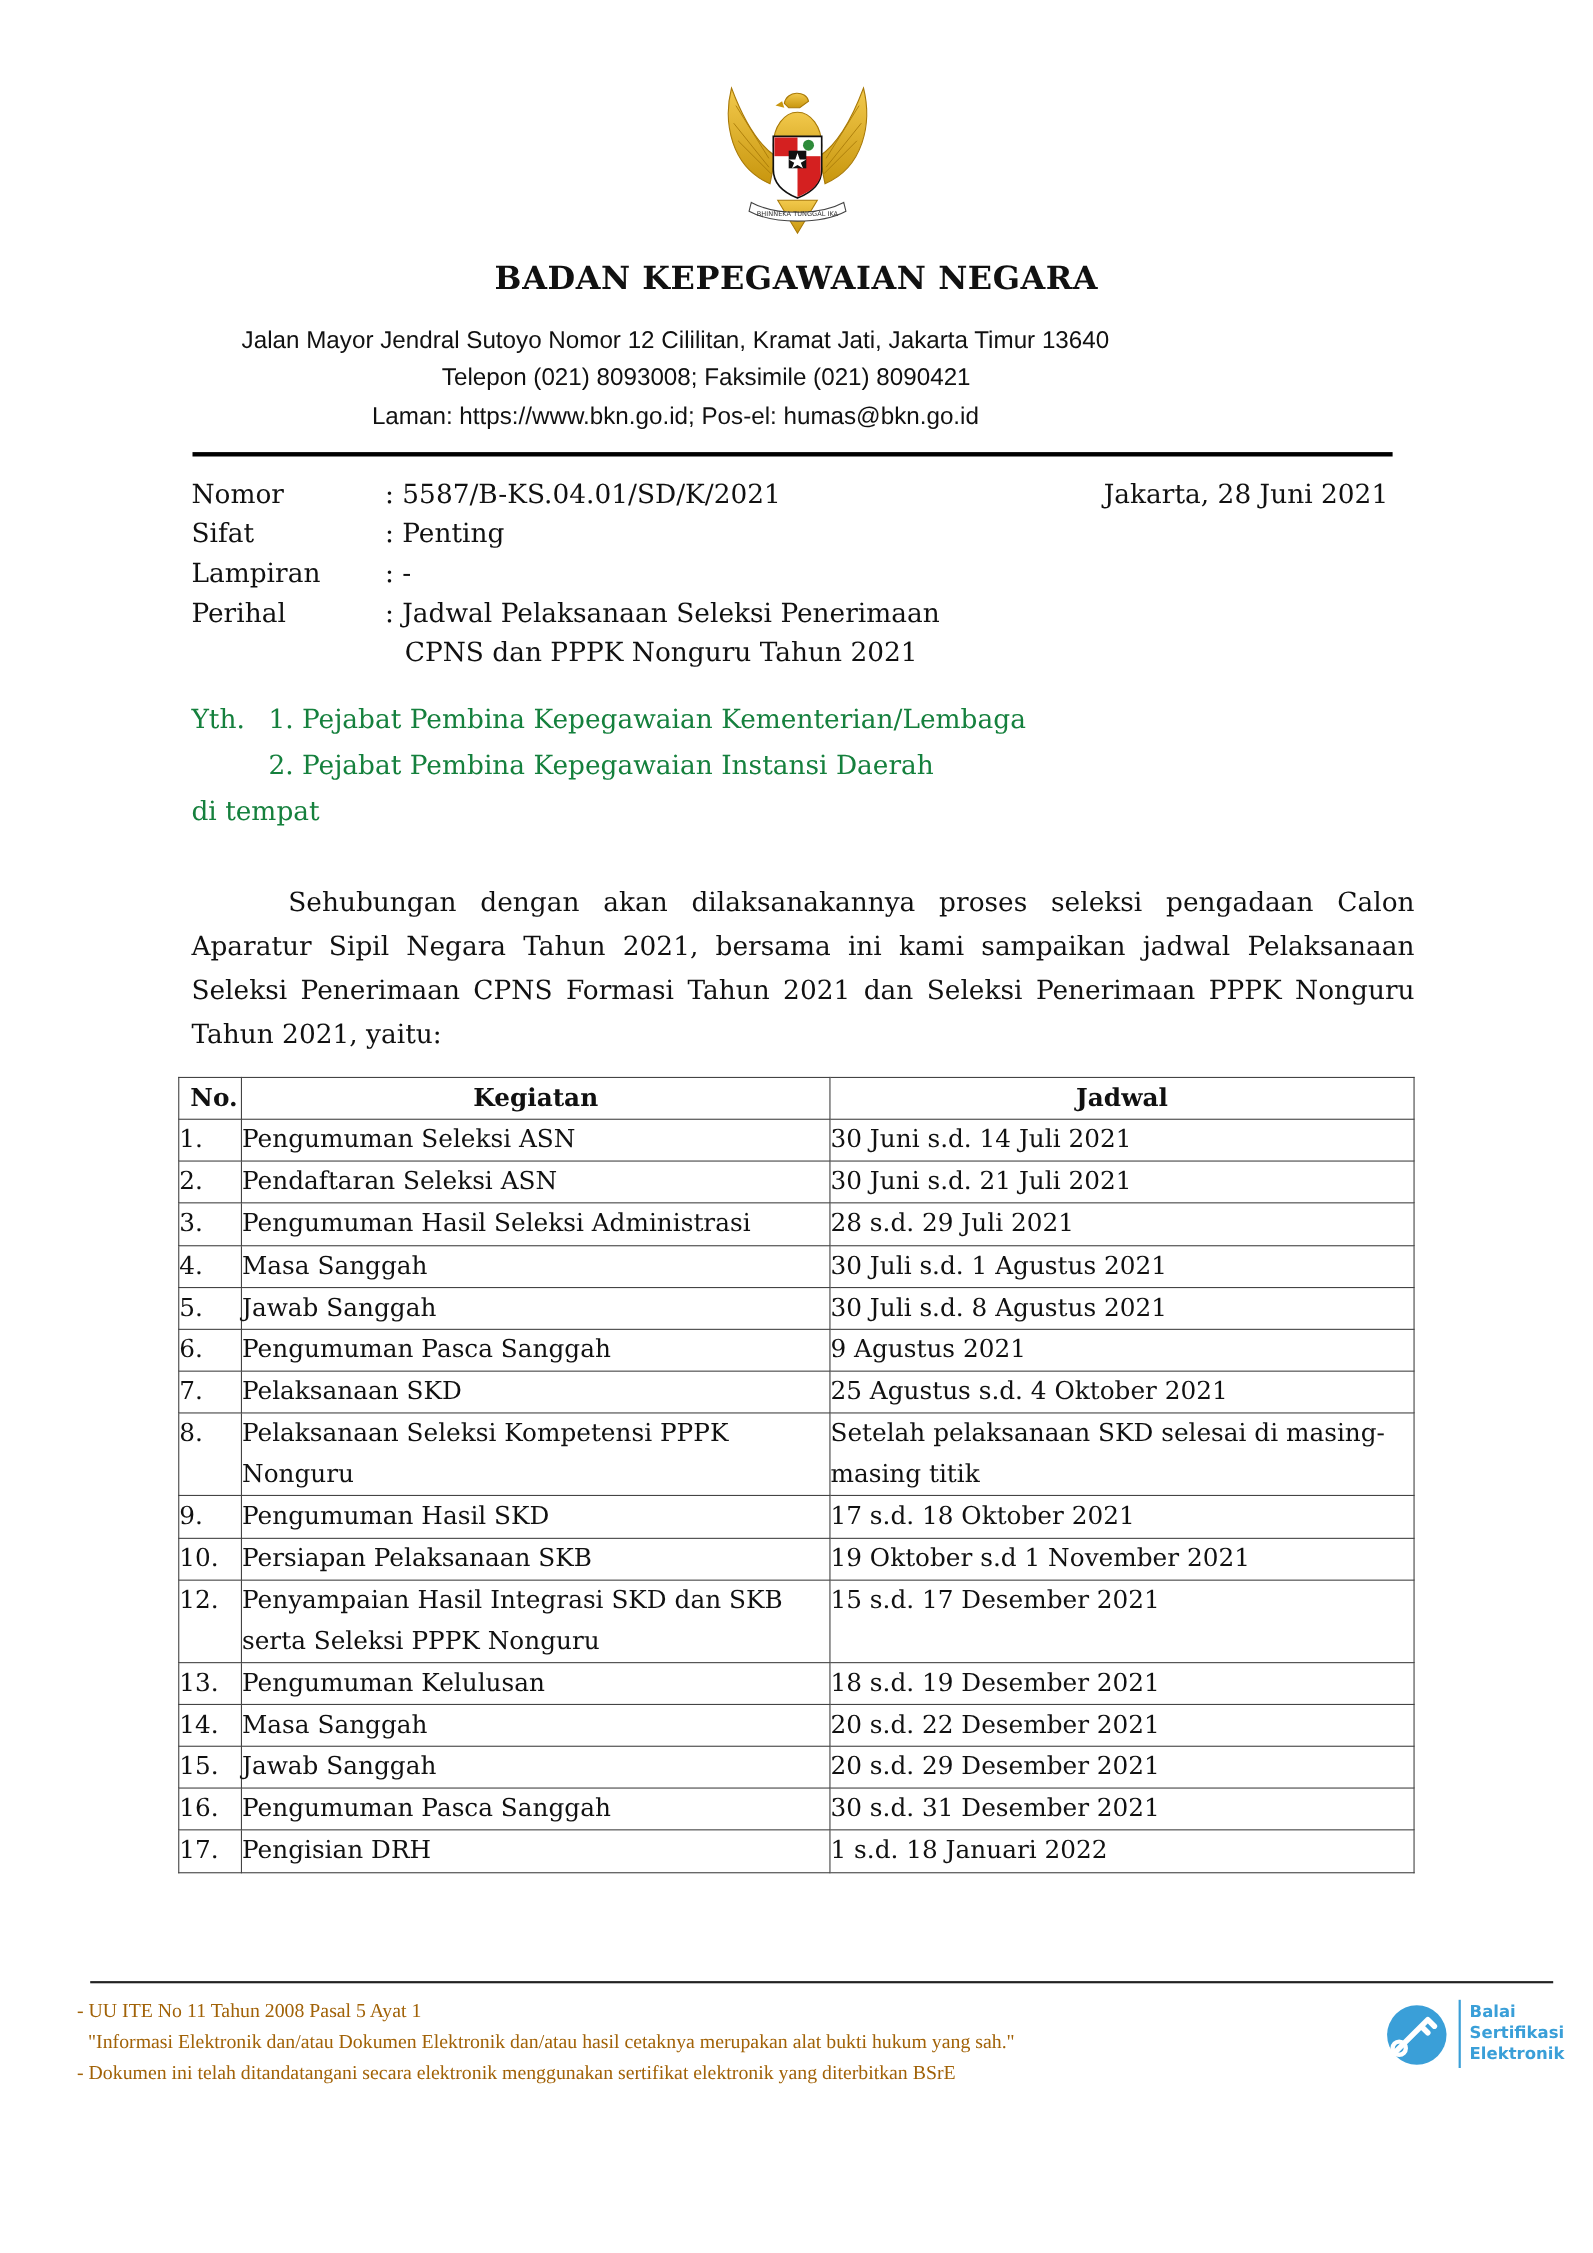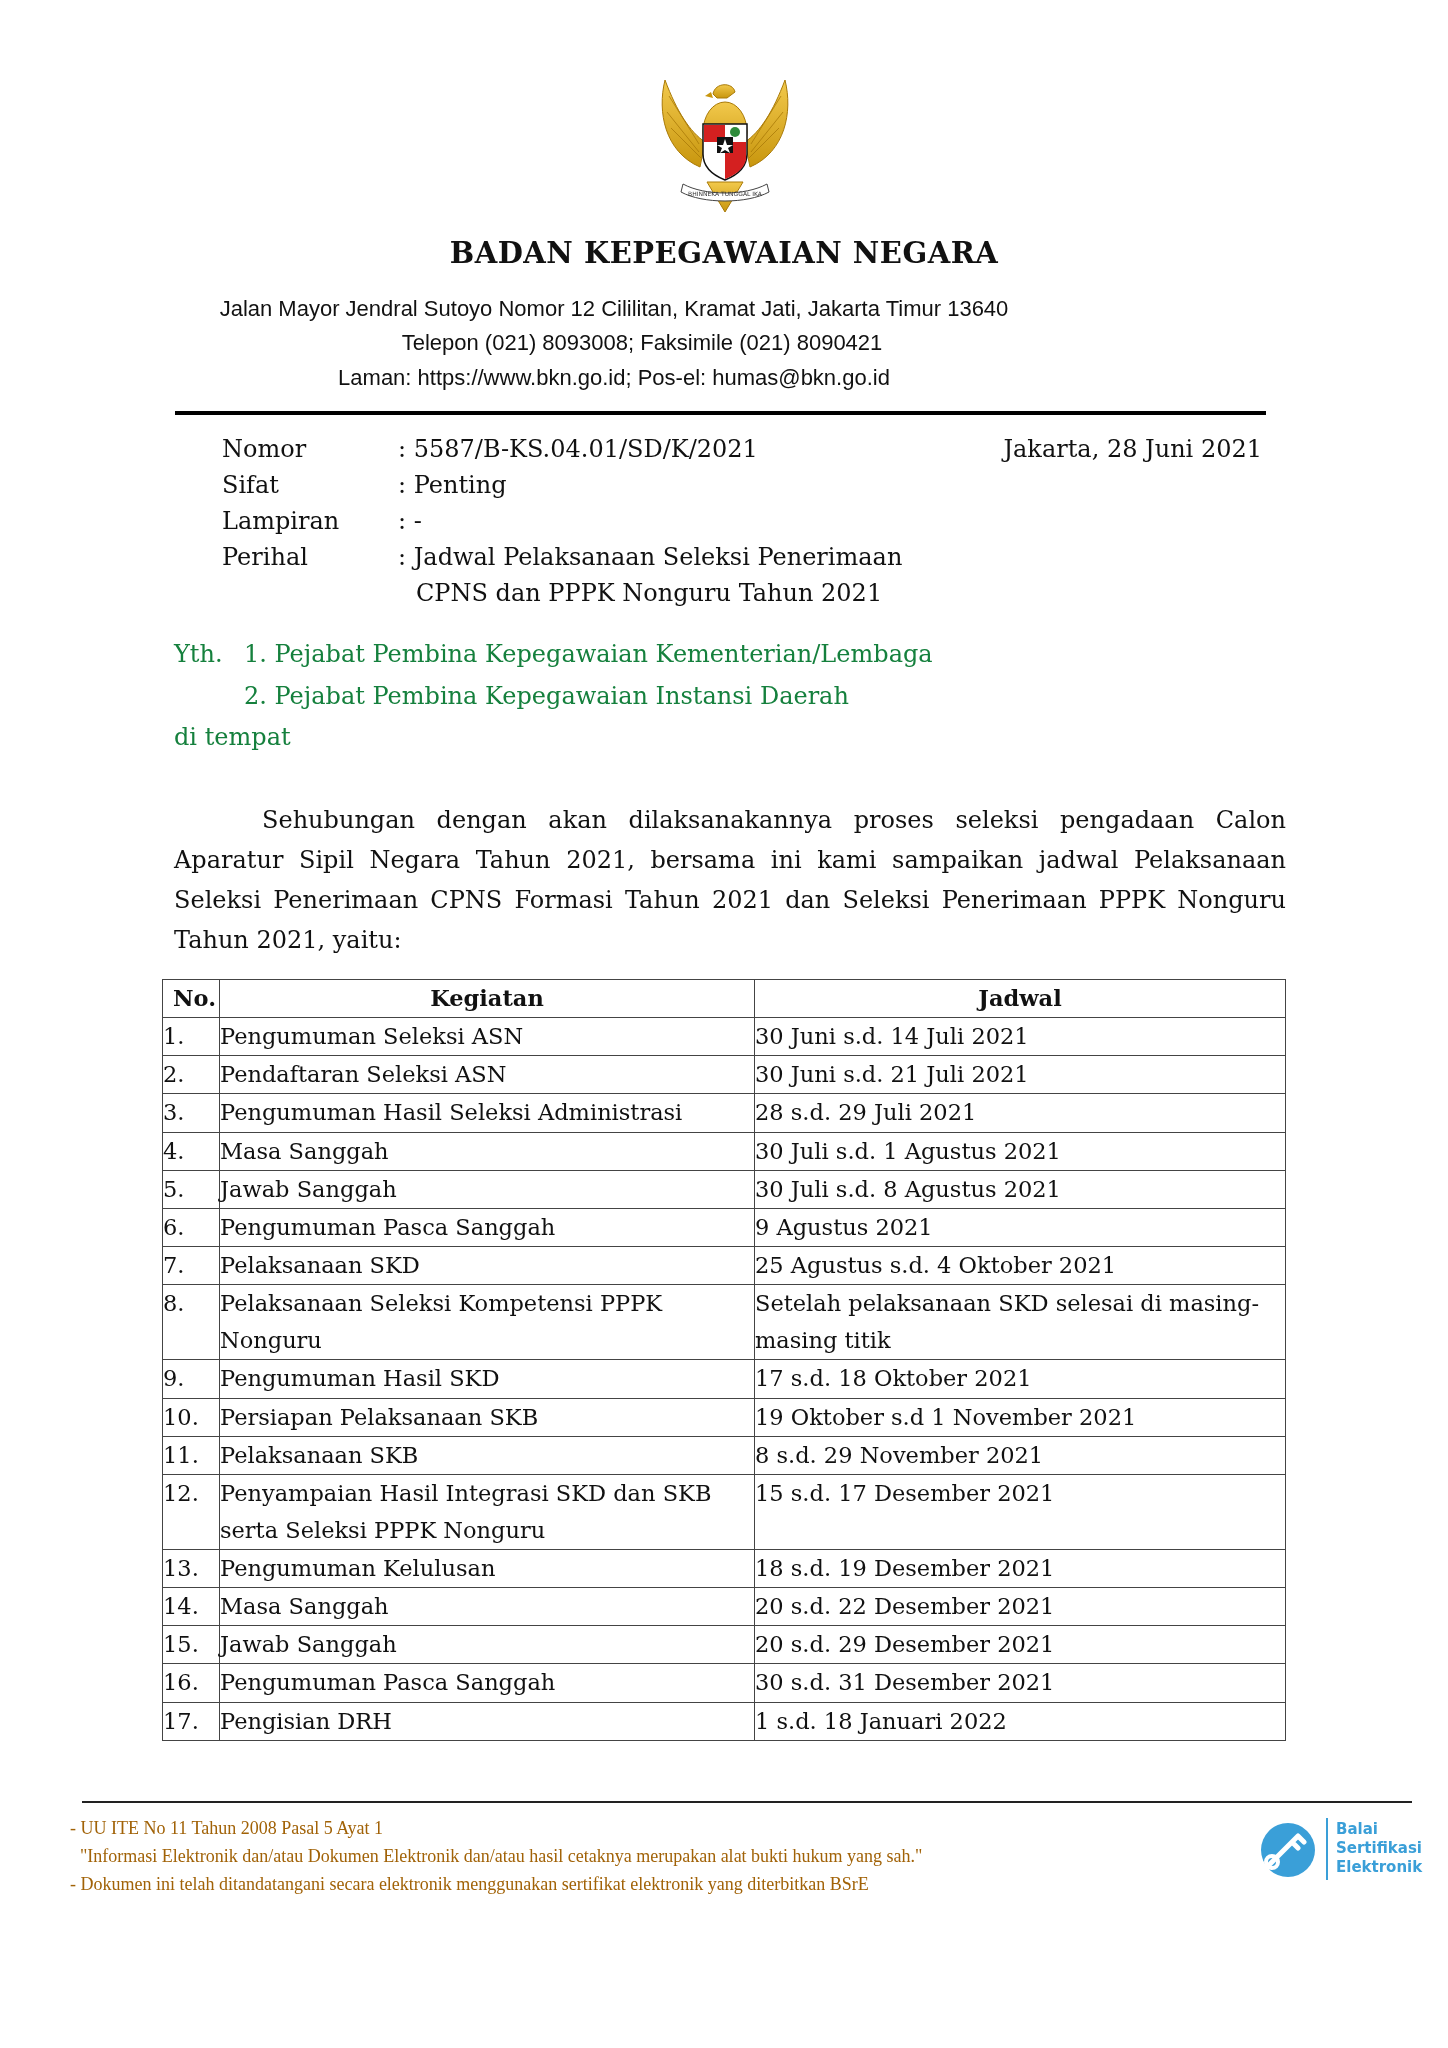--- a/index.html
+++ b/index.html
@@ -10,21 +10,21 @@
 
   #org-title { left: 0; width: 1448px; top: 236px; text-align: center;
     font-family: "DejaVu Serif", serif; font-weight: bold; font-size: 29px; letter-spacing: 0.5px; color: #111; }
   .addr { left: 0; width: 1228px; text-align: center; font-family: "Liberation Sans", sans-serif; font-size: 22px; color: #111; }
   #addr1 { top: 296px; }
   #addr2 { top: 330px; padding-left: 28px; }
   #addr3 { top: 365px; }
 
   #header-rule { left: 175px; top: 411px; width: 1091px; height: 4px; background: #000; }
 
-  .meta { font-family: "DejaVu Serif", serif; font-size: 24px; color: #111; margin-left: 48px; }
+  .meta { font-family: "DejaVu Serif", serif; font-size: 24px; color: #111; }
   .meta-label { left: 174px; }
   .meta-value { left: 350px; }
   #date { right: 186px; text-align: right; }
 
   .yth { font-family: "DejaVu Serif", serif; font-size: 24px; color: #15803d; }
 
   #body-para { left: 174px; top: 800px; width: 1112px; font-family: "DejaVu Serif", serif;
     font-size: 24px; line-height: 40px; text-align: justify; text-indent: 88px; color: #111; }
 
   #schedule-table { position: absolute; left: 162px; top: 979px; width: 1124px; border-collapse: collapse;
@@ -167,25 +167,20 @@
       </tr>
       <tr>
         <td class="col-no">9.</td>
         <td class="col-kegiatan">Pengumuman Hasil SKD</td>
         <td class="col-jadwal">17 s.d. 18 Oktober 2021</td>
       </tr>
       <tr>
         <td class="col-no">10.</td>
         <td class="col-kegiatan">Persiapan Pelaksanaan SKB</td>
         <td class="col-jadwal">19 Oktober s.d 1 November 2021</td>
-      </tr>
-      <tr>
-        <td class="col-no">11.</td>
-        <td class="col-kegiatan">Pelaksanaan SKB</td>
-        <td class="col-jadwal">8 s.d. 29 November 2021</td>
       </tr>
       <tr>
         <td class="col-no">12.</td>
         <td class="col-kegiatan">Penyampaian Hasil Integrasi SKD dan SKB serta Seleksi PPPK Nonguru</td>
         <td class="col-jadwal">15 s.d. 17 Desember 2021</td>
       </tr>
       <tr>
         <td class="col-no">13.</td>
         <td class="col-kegiatan">Pengumuman Kelulusan</td>
         <td class="col-jadwal">18 s.d. 19 Desember 2021</td>

